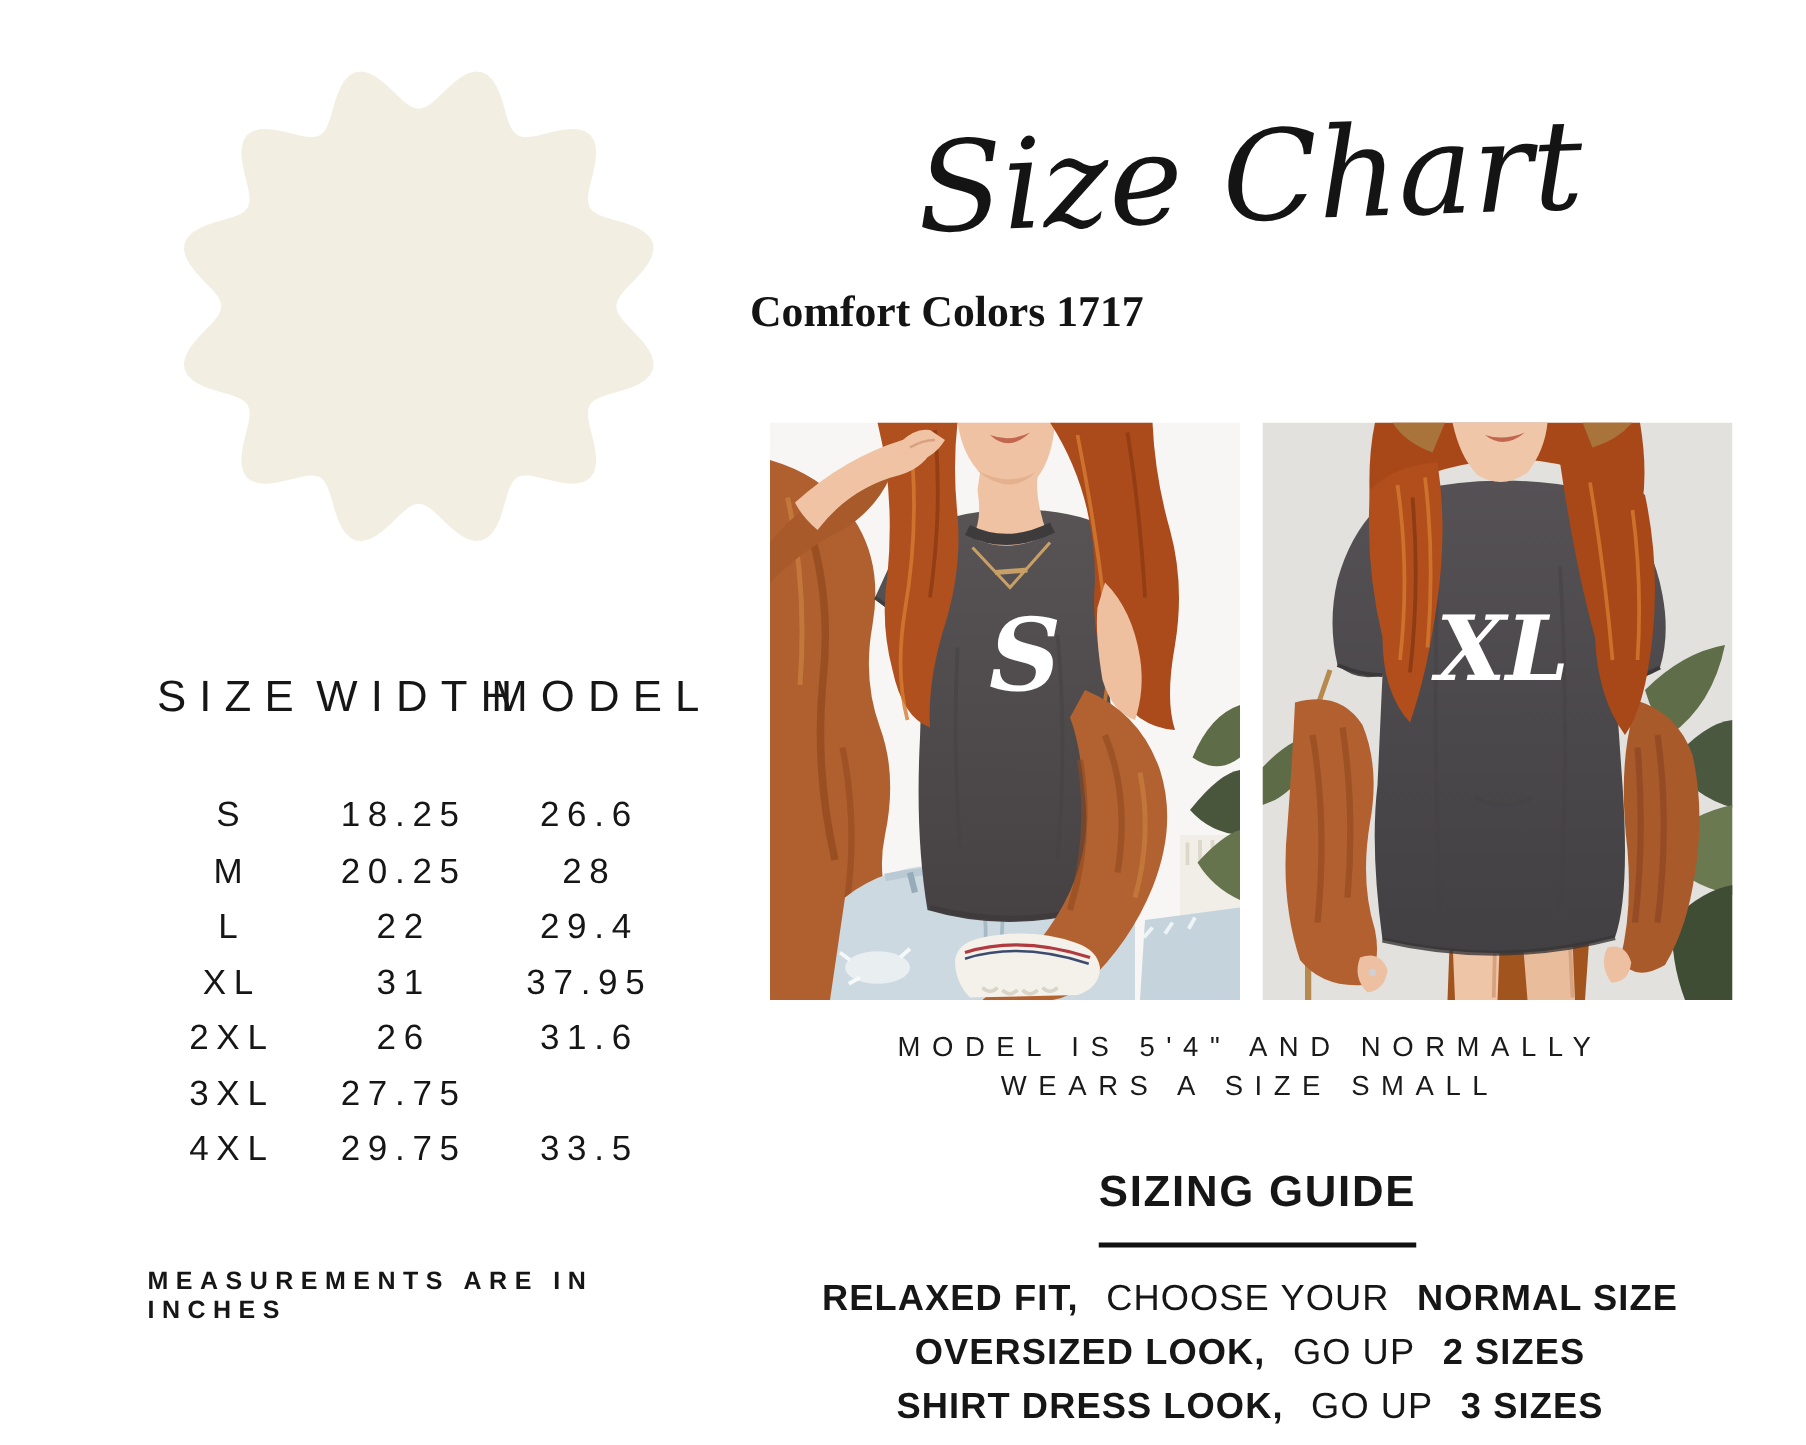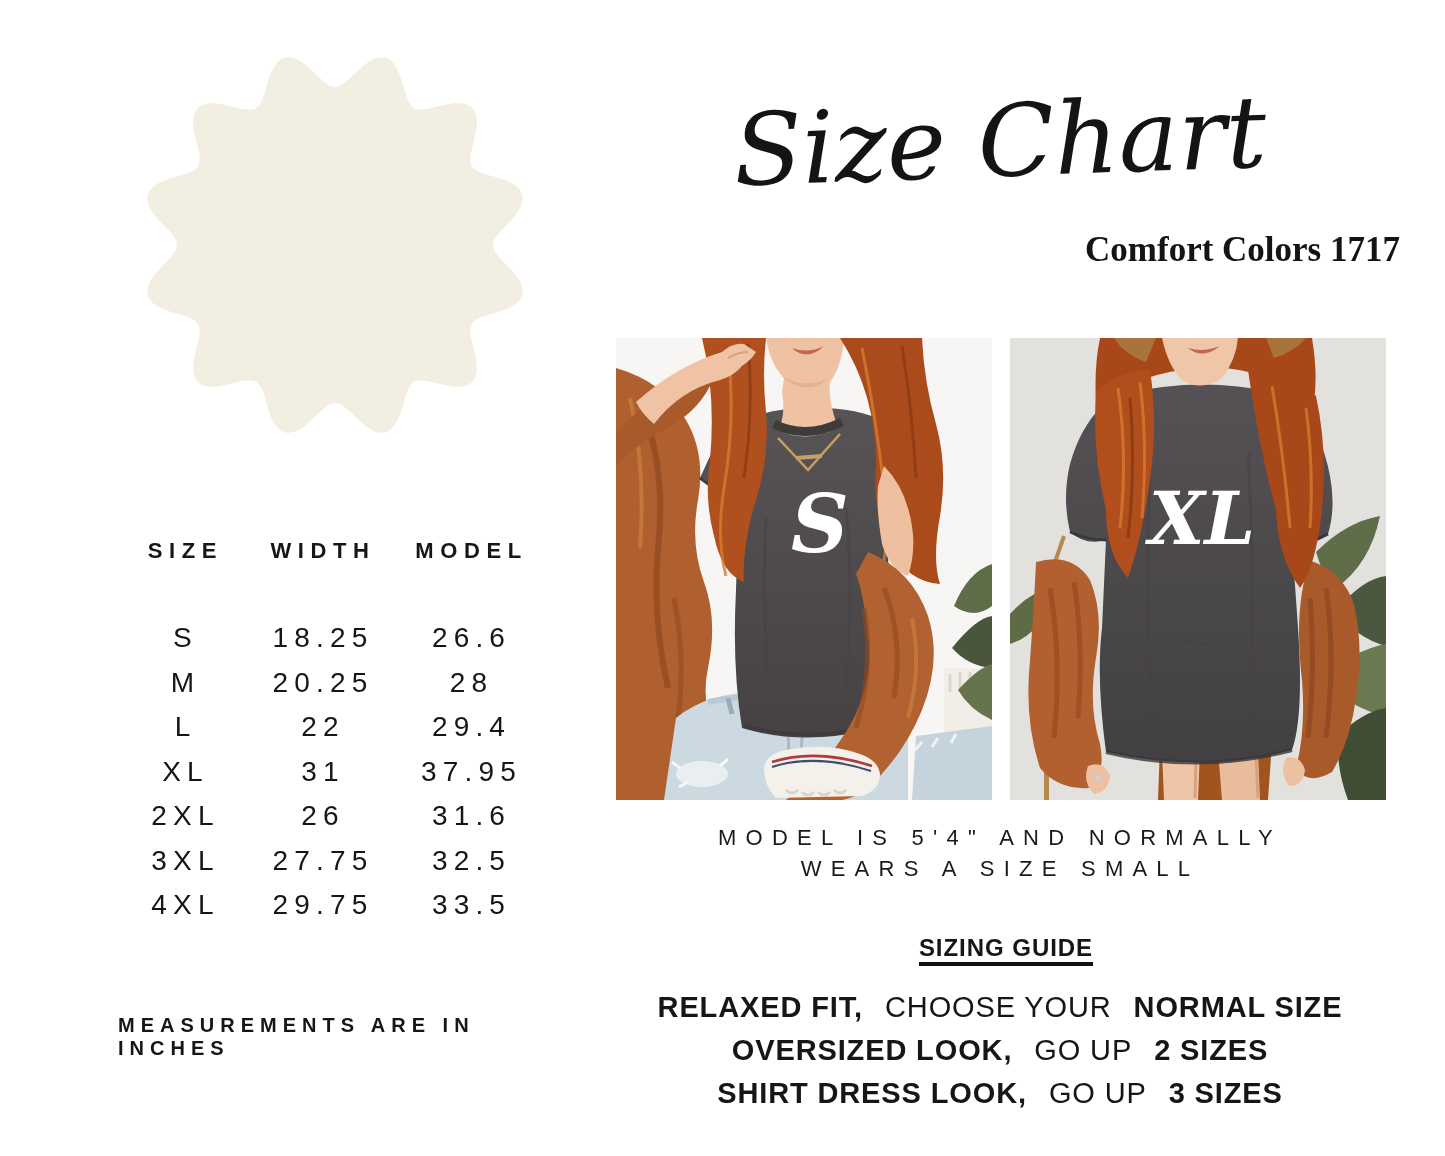--- a/index.html
+++ b/index.html
@@ -5,44 +5,44 @@
   html,body{margin:0;padding:0;background:#ffffff;}
   .canvas{position:relative;width:1445px;height:1156px;background:#ffffff;overflow:hidden;
           font-family:"Liberation Sans",sans-serif;color:#161616;}
   .abs{position:absolute;}
 
   
   .blob{left:138px;top:48px;width:394px;height:394px;}
 
   
   .size-table{left:118px;top:538px;width:432px;}
-  .t-head{display:grid;grid-template-columns:135px 140px 157px;font-weight:700;font-size:22px;
+  .t-head{display:grid;grid-template-columns:135px 140px 157px;font-weight:400;font-size:35px;
           letter-spacing:.30em;text-align:center;}
   .t-rows{margin-top:52px;}
   .t-row{display:grid;grid-template-columns:135px 140px 157px;font-size:28px;font-weight:400;
          letter-spacing:.22em;text-align:center;line-height:44.5px;}
   .footnote{left:118px;top:1014px;width:432px;text-align:left;font-size:20px;font-weight:700;
             letter-spacing:.30em;}
 
   
   .script-title{left:600px;top:84px;width:800px;text-align:center;
                 font-family:"DejaVu Serif",serif;font-style:italic;font-size:100px;line-height:1.15;
                 transform:rotate(-2deg);color:#141414;}
-  .subtitle{left:600px;top:230px;width:800px;text-align:right;
+  .subtitle{left:600px;top:230px;width:800px;text-align:left;
             font-family:"Liberation Serif",serif;font-weight:700;font-size:35px;color:#141414;}
 
   .photos{left:616px;top:338px;display:flex;gap:18px;}
   .photo{width:376px;height:462px;display:block;}
 
   .caption{left:600px;top:822px;width:800px;text-align:center;font-size:22px;font-weight:400;
            letter-spacing:.42em;line-height:31px;color:#1a1a1a;}
 
   .guide{left:600px;top:934px;width:800px;text-align:center;}
-  .guide-heading{display:inline-block;font-size:24px;font-weight:700;letter-spacing:.04em;
-                 border-bottom:4px solid #111;padding-bottom:0;margin-left:12px;}
+  .guide-heading{display:inline-block;font-size:35px;font-weight:700;letter-spacing:.04em;
+                 border-bottom:4px solid #111;padding-bottom:20px;margin-left:12px;}
   .guide-lines{margin-top:20px;font-size:29px;line-height:43px;letter-spacing:.03em;}
   .guide-line b{font-weight:700;}
   .guide-line .mid{font-weight:400;}
   .seg + .seg{margin-left:22px;}
 </style>
 </head>
 <body>
 
 <div class="canvas">
 
@@ -78,21 +78,20 @@
         <span>37.95</span>
       </div>
       <div class="t-row">
         <span>2XL</span>
         <span>26</span>
         <span>31.6</span>
       </div>
       <div class="t-row">
         <span>3XL</span>
         <span>27.75</span>
-        <span>32.5</span>
       </div>
       <div class="t-row">
         <span>4XL</span>
         <span>29.75</span>
         <span>33.5</span>
       </div>
     </div>
   </div>
 
   <div class="abs footnote">MEASUREMENTS ARE IN INCHES</div>

